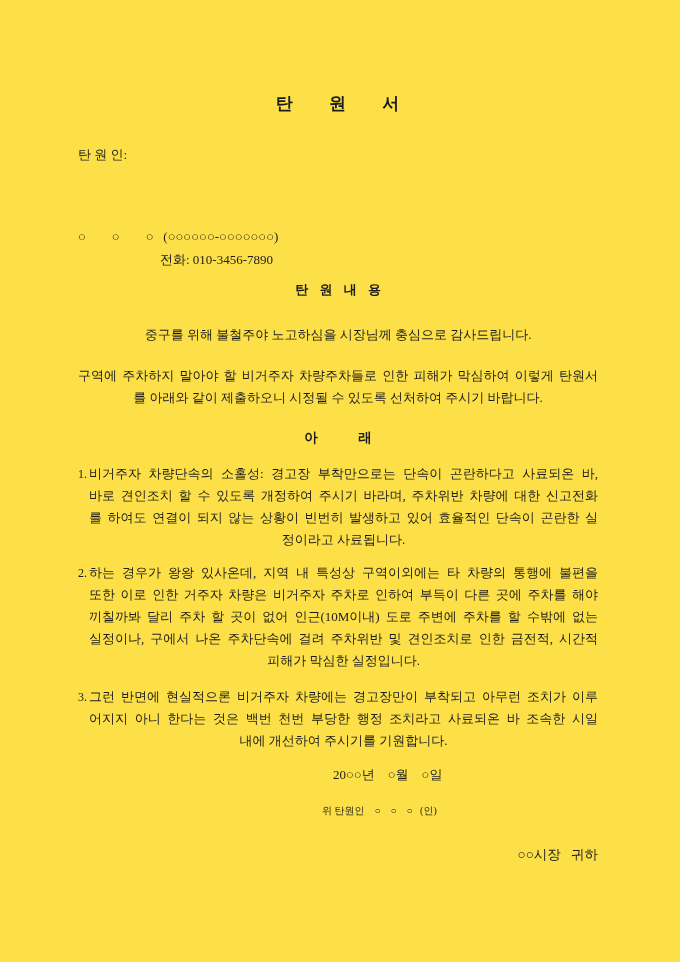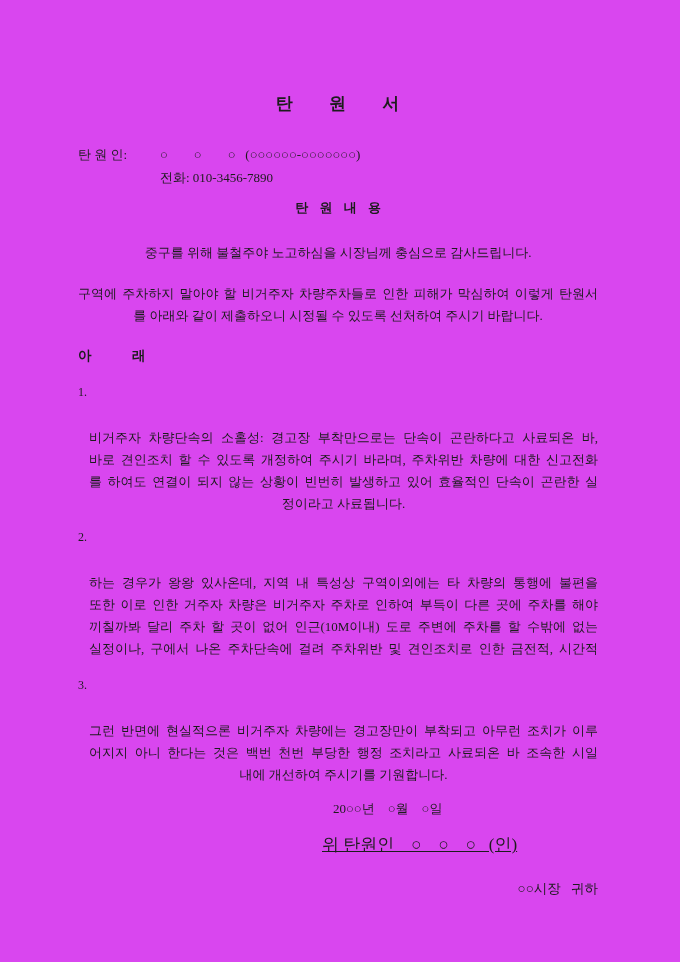--- a/index.html
+++ b/index.html
@@ -1,72 +1,72 @@
 <!DOCTYPE html>
 <html><head>
 <meta charset="utf-8">
 <style>
   html,body { margin:0; padding:0; background:#ffffff; }
   .page {
     position: relative;
     width: 680px;
     height: 962px;
-    background: #d946ef;
+    background: #fde047;
     color: #1c1c1c;
     font-family: "Liberation Serif", "DejaVu Serif", serif;
     box-sizing: border-box;
     padding: 94px 82px 0 78px;
     overflow: hidden;
   }
   .doc-title {
     text-align: center;
     font-size: 17px;
     font-weight: bold;
     line-height: 20px;
     word-spacing: 30px;
     letter-spacing: 1px;
   }
   .petitioner { margin-top: 29px; font-size: 13px; line-height: 23px; }
-  .pet-row { display: flex; }
+  .pet-row { display: flex; flex-direction: column; }
   .pet-label { flex: 0 0 82px; white-space: pre-wrap; }
   .pet-name  { white-space: pre-wrap; }
   .pet-indent { padding-left: 82px; white-space: pre-wrap; }
   .section-heading {
     margin-top: 10px;
     text-align: center;
     font-size: 13px;
     font-weight: bold;
     line-height: 18px;
     word-spacing: 8px;
   }
   .greeting { margin-top: 25px; font-size: 13px; line-height: 22px; }
   .para { margin-top: 19px; font-size: 13px; line-height: 22px; }
   .line { min-height: 22px; text-align: center; }
   .jl { text-align: justify; text-align-last: justify; }
   .below-heading {
     margin-top: 20px;
-    text-align: left;
+    text-align: center;
     font-size: 13.5px;
     font-weight: bold;
     line-height: 18px;
     word-spacing: 37px;
   }
   .list-item { display: flex; font-size: 13px; line-height: 22px; }
   .li-1 { margin-top: 16px; }
   .li-2 { margin-top: 11px; }
   .li-3 { margin-top: 14px; }
   .marker { flex: 0 0 11px; font-size: 12px; }
-  .item-lines { flex: 1 1 auto; margin-top: 46px; }
+  .item-lines { flex: 1 1 auto; }
   .date-line {
     margin-top: 12px; margin-left: 255px;
     font-size: 13px; line-height: 22px; white-space: pre-wrap;
   }
   .signature-line {
     margin-top: 14px; margin-left: 244px;
-    font-size: 17px; line-height: 22px; white-space: pre-wrap; text-decoration: underline;
+    font-size: 10px; line-height: 22px; white-space: pre-wrap;
   }
   .recipient-line {
     margin-top: 23px;
     font-size: 13.5px; font-weight: normal; line-height: 20px; white-space: pre-wrap; text-align: right;
   }
 </style>
 </head>
 <body>
 
 <div class="page">
@@ -102,20 +102,21 @@
     </div>
   </div>
 
   <div class="list-item li-2">
     <span class="marker">2.</span>
     <div class="item-lines">
       <div class="line jl">하는 경우가 왕왕 있사온데, 지역 내 특성상 구역이외에는 타 차량의 통행에 불편을</div>
       <div class="line jl">또한 이로 인한 거주자 차량은 비거주자 주차로 인하여 부득이 다른 곳에 주차를 해야</div>
       <div class="line jl">끼칠까봐 달리 주차 할 곳이 없어 인근(10M이내) 도로 주변에 주차를 할 수밖에 없는</div>
       <div class="line jl">실정이나, 구에서 나온 주차단속에 걸려 주차위반 및 견인조치로 인한 금전적, 시간적</div>
+      <div class="line">피해가 막심한 실정입니다.</div>
     </div>
   </div>
 
   <div class="list-item li-3">
     <span class="marker">3.</span>
     <div class="item-lines">
       <div class="line jl">그런 반면에 현실적으론 비거주자 차량에는 경고장만이 부착되고 아무런 조치가 이루</div>
       <div class="line jl">어지지 아니 한다는 것은 백번 천번 부당한 행정 조치라고 사료되온 바 조속한 시일</div>
       <div class="line">내에 개선하여 주시기를 기원합니다.</div>
     </div>

